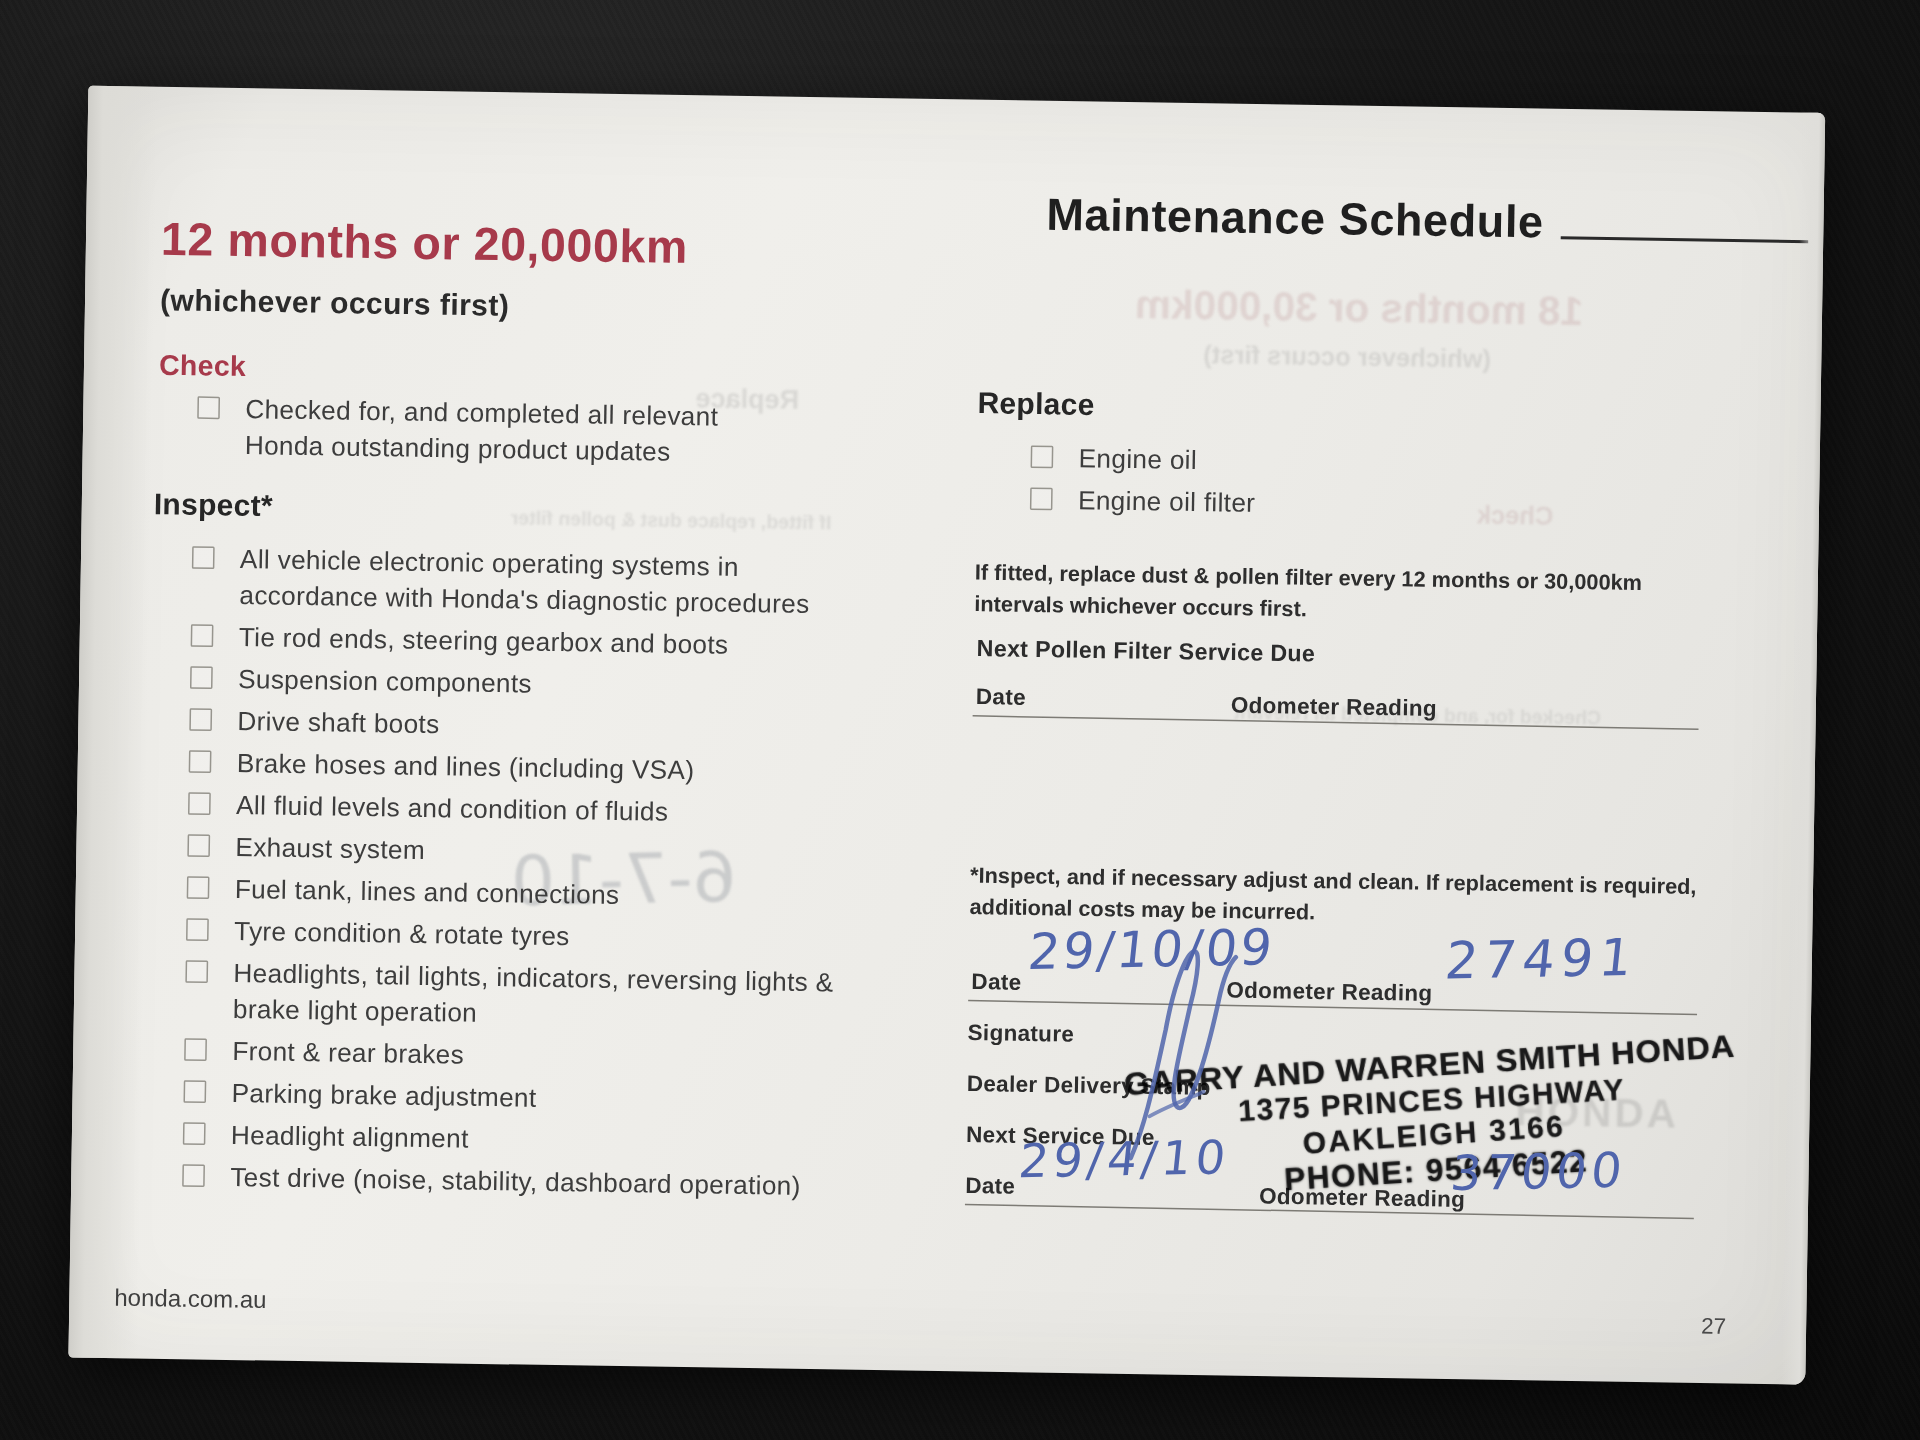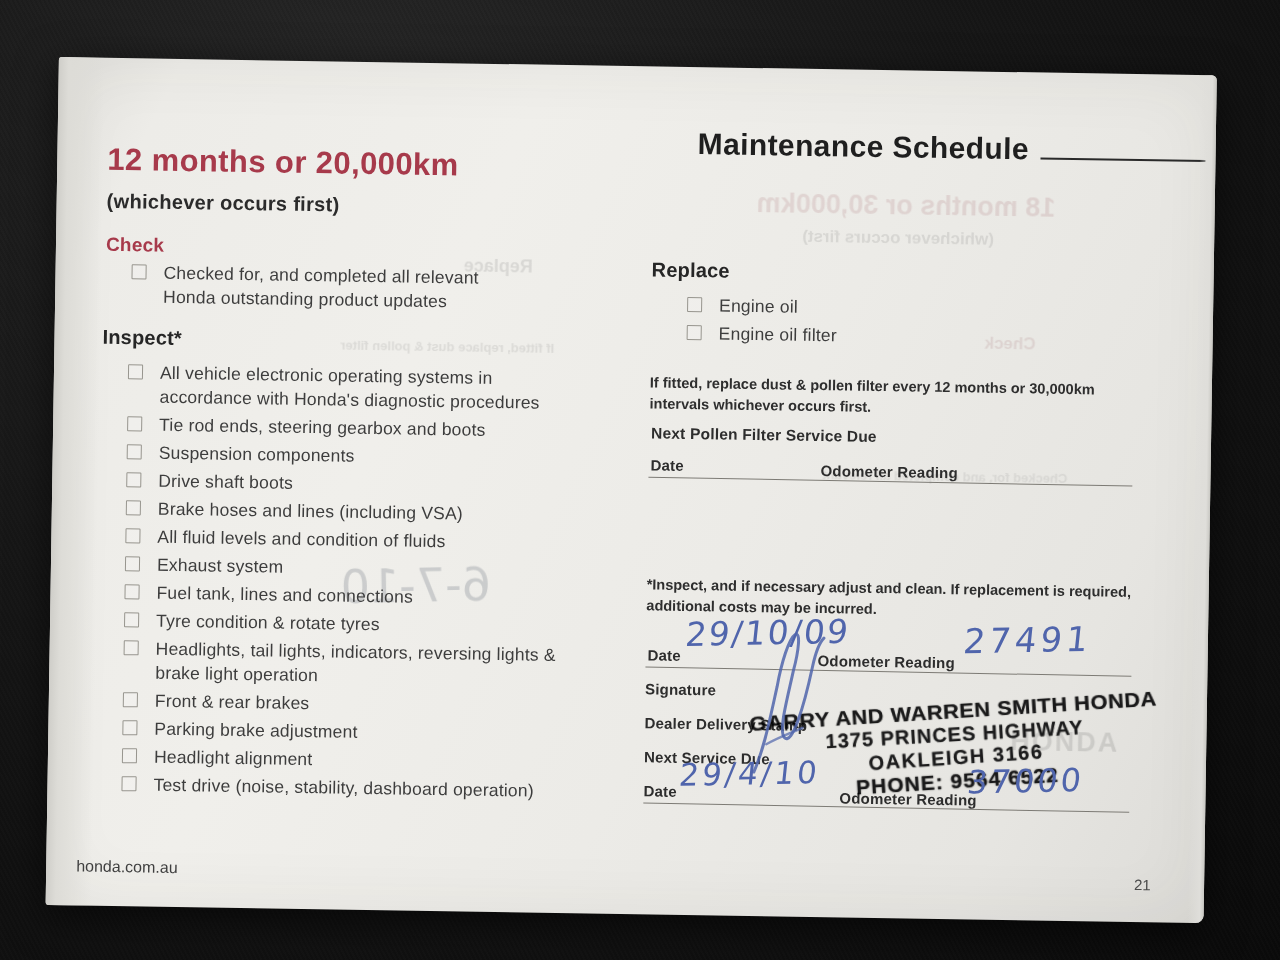--- a/index.html
+++ b/index.html
@@ -182,15 +182,15 @@
     </div>
 
     <div class="abs lbl" style="left:596px;top:682px;">Next Service Due</div>
     <div class="abs lbl" style="left:596px;top:716px;">Date</div>
     <div class="abs hand" style="left:630px;top:690px;font-size:31px;letter-spacing:3px;">29/4/10</div>
     <div class="abs lbl" style="left:792px;top:720px;">Odometer Reading</div>
     <div class="abs hand" style="left:918px;top:692px;font-size:32px;letter-spacing:3px;z-index:8;">37000</div>
     <div class="form-line" style="left:596px;top:737px;width:486px;transform:rotate(.2deg);"></div>
 
     <div class="abs footer-url" style="left:30px;top:800px;">honda.com.au</div>
-    <div class="abs page-num" style="left:1088px;top:802px;">21</div>
+    <div class="abs page-num" style="left:1088px;top:802px;">27</div>
   </div>
 </div>
 
 </body></html>

